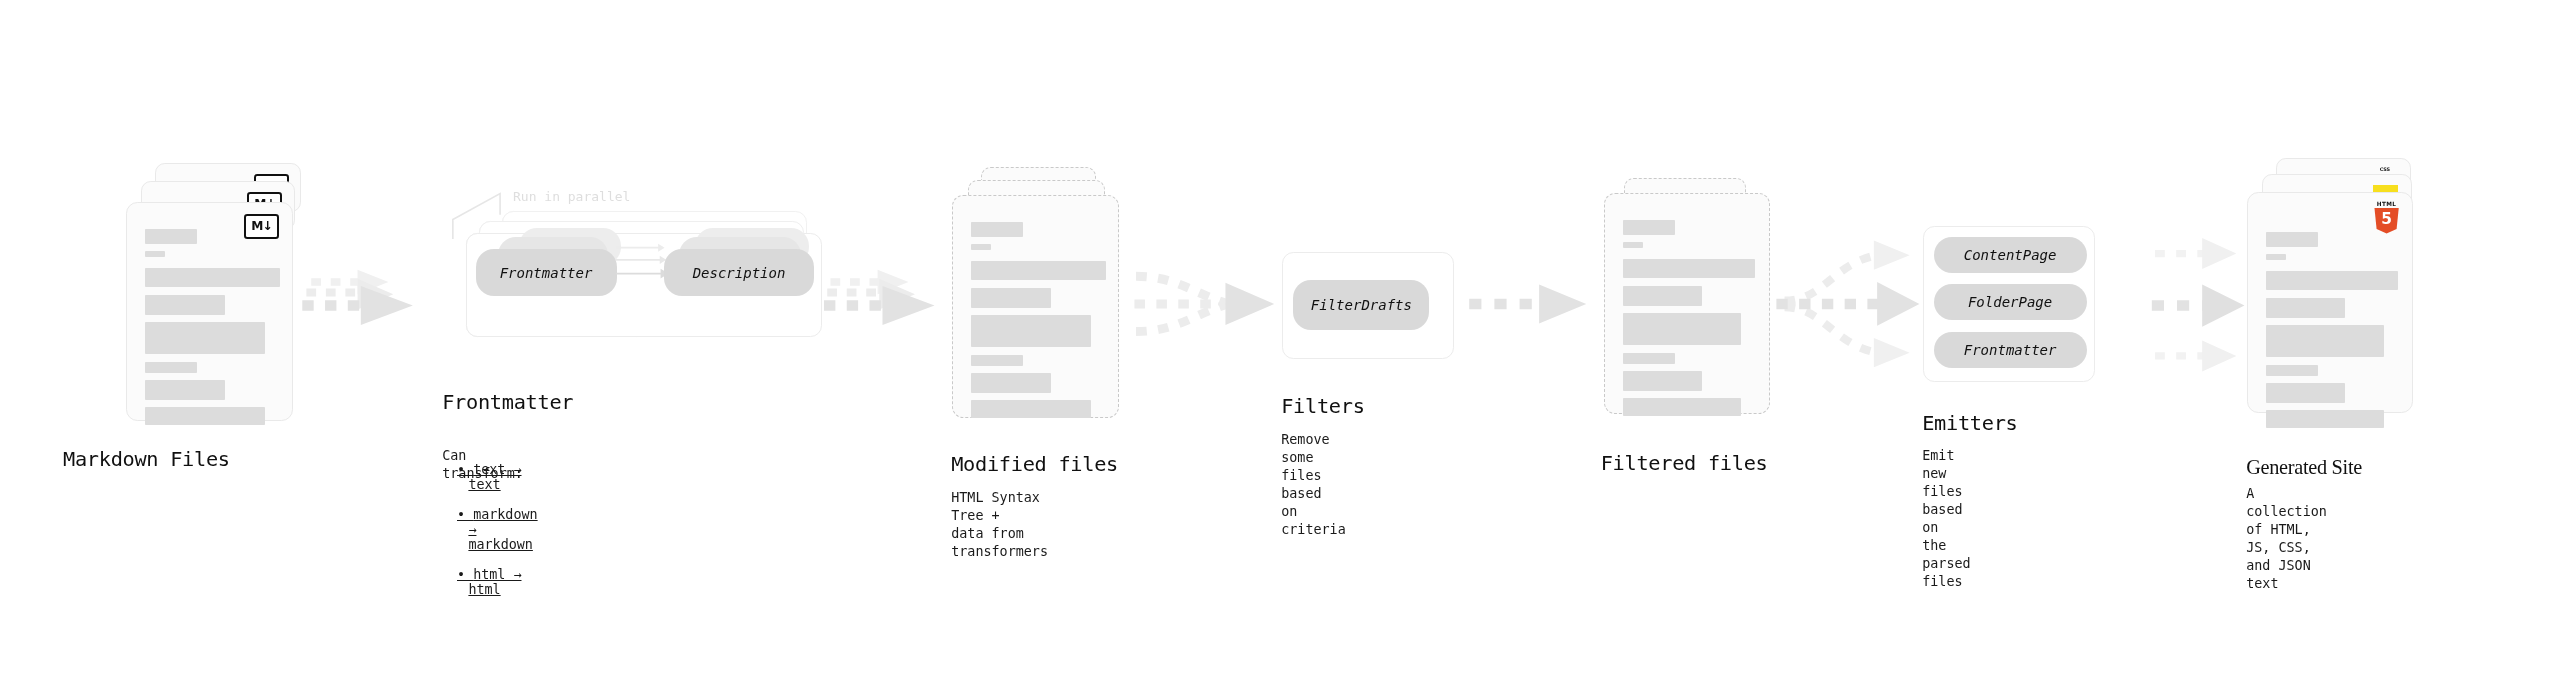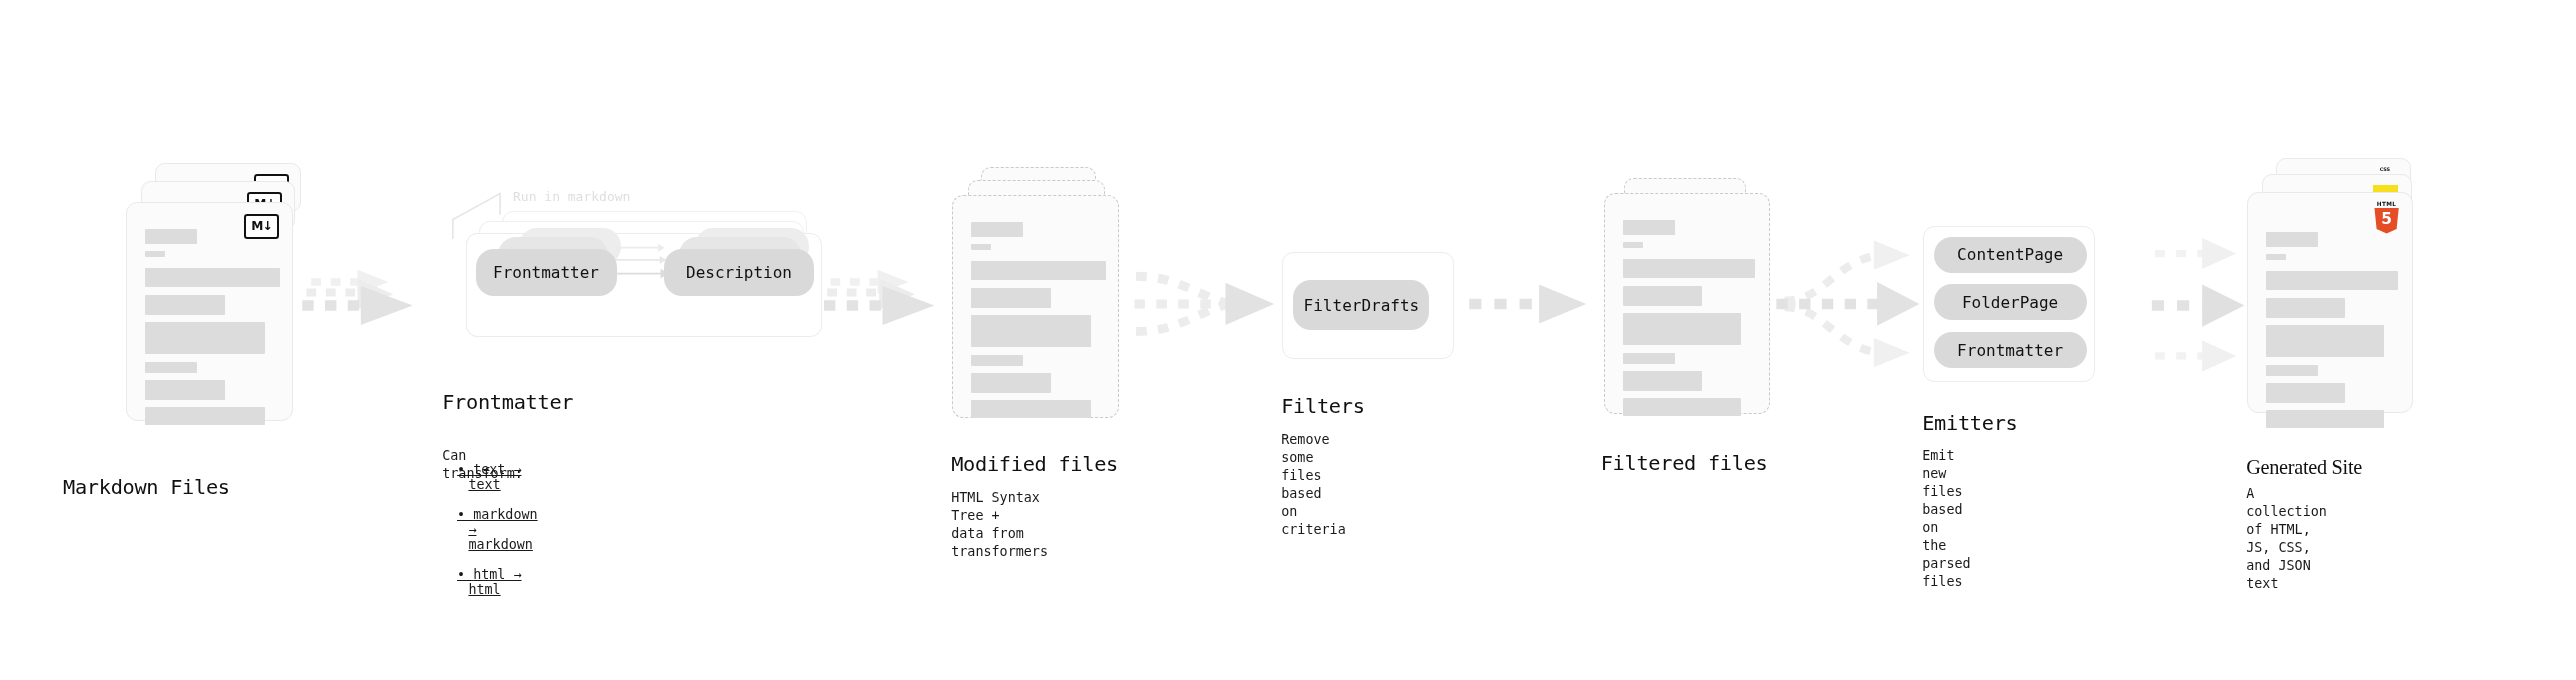--- a/index.html
+++ b/index.html
@@ -68,21 +68,21 @@
   .sub .li{padding-left:11.4px;text-indent:-11.4px;}
 
   
   .pbox{
     position:absolute;border:1.6px solid #ececec;border-radius:11.4px;
     background:#fff;box-sizing:border-box;
   }
   .chip{
     position:absolute;border-radius:18px;background:#d9d9d9;
     display:flex;align-items:center;justify-content:center;
-    font-size:16px;color:#111;box-sizing:border-box;white-space:nowrap;
+    font-size:14px;color:#111;box-sizing:border-box;white-space:nowrap;font-style:italic;
   }
   .chip.ghost1{background:#e6e6e6;}
   .chip.ghost2{background:#ededed;}
 
   .runlabel{
     position:absolute;font-size:13px;color:#dedede;white-space:nowrap;
   }
   svg.ov{position:absolute;left:0;top:0;overflow:visible;pointer-events:none;}
 </style>
 </head>
@@ -107,29 +107,29 @@
       <div class="ln" style="width:52px;height:14.6px;"></div>
       <div class="ln" style="width:19.5px;height:5.7px;margin-bottom:11.4px;"></div>
       <div class="ln" style="width:135px;height:19.5px;"></div>
       <div class="ln" style="width:80px;height:20.3px;"></div>
       <div class="ln" style="width:120px;height:32px;"></div>
       <div class="ln" style="width:52px;height:11.4px;"></div>
       <div class="ln" style="width:80px;height:19.5px;"></div>
       <div class="ln" style="width:120px;height:18px;"></div>
     </div>
   </div>
-  <div class="title" style="position:absolute;left:-63px;top:284px;margin-top:28px;">Markdown Files</div>
+  <div class="title" style="position:absolute;left:-63px;top:284px;">Markdown Files</div>
 </div>
 
 <div class="stage" style="left:443px;top:187px;">
 
   <svg class="ov" width="163" height="57" viewBox="0 0 200 70">
     <path d="M12 64 L12 40 L70 8 L70 34" fill="none" stroke="#e6e6e6" stroke-width="2"></path>
   </svg>
-  <div class="runlabel" style="left:70px;top:1.6px;">Run in markdown</div>
+  <div class="runlabel" style="left:70px;top:1.6px;">Run in parallel</div>
 
   <div class="pbox" style="left:59px;top:24.4px;width:187px;height:98px;border-color:#f1f1f1;"></div>
   <div class="pbox" style="left:36px;top:34px;width:187px;height:98px;border-color:#efefef;"></div>
   <div class="pbox" style="left:23px;top:46px;width:182px;height:104px;border-color:#ececec;"></div>
 
   <div class="pbox" style="left:59px;top:24.4px;width:305px;height:98px;border-color:#f1f1f1;"></div>
   <div class="pbox" style="left:36px;top:34px;width:325px;height:98px;border-color:#efefef;"></div>
   <div class="pbox" style="left:23px;top:46px;width:356px;height:104px;border-color:#ececec;"></div>
 
   <div class="chip ghost2" style="left:76px;top:41px;width:102px;height:37px;"></div>

